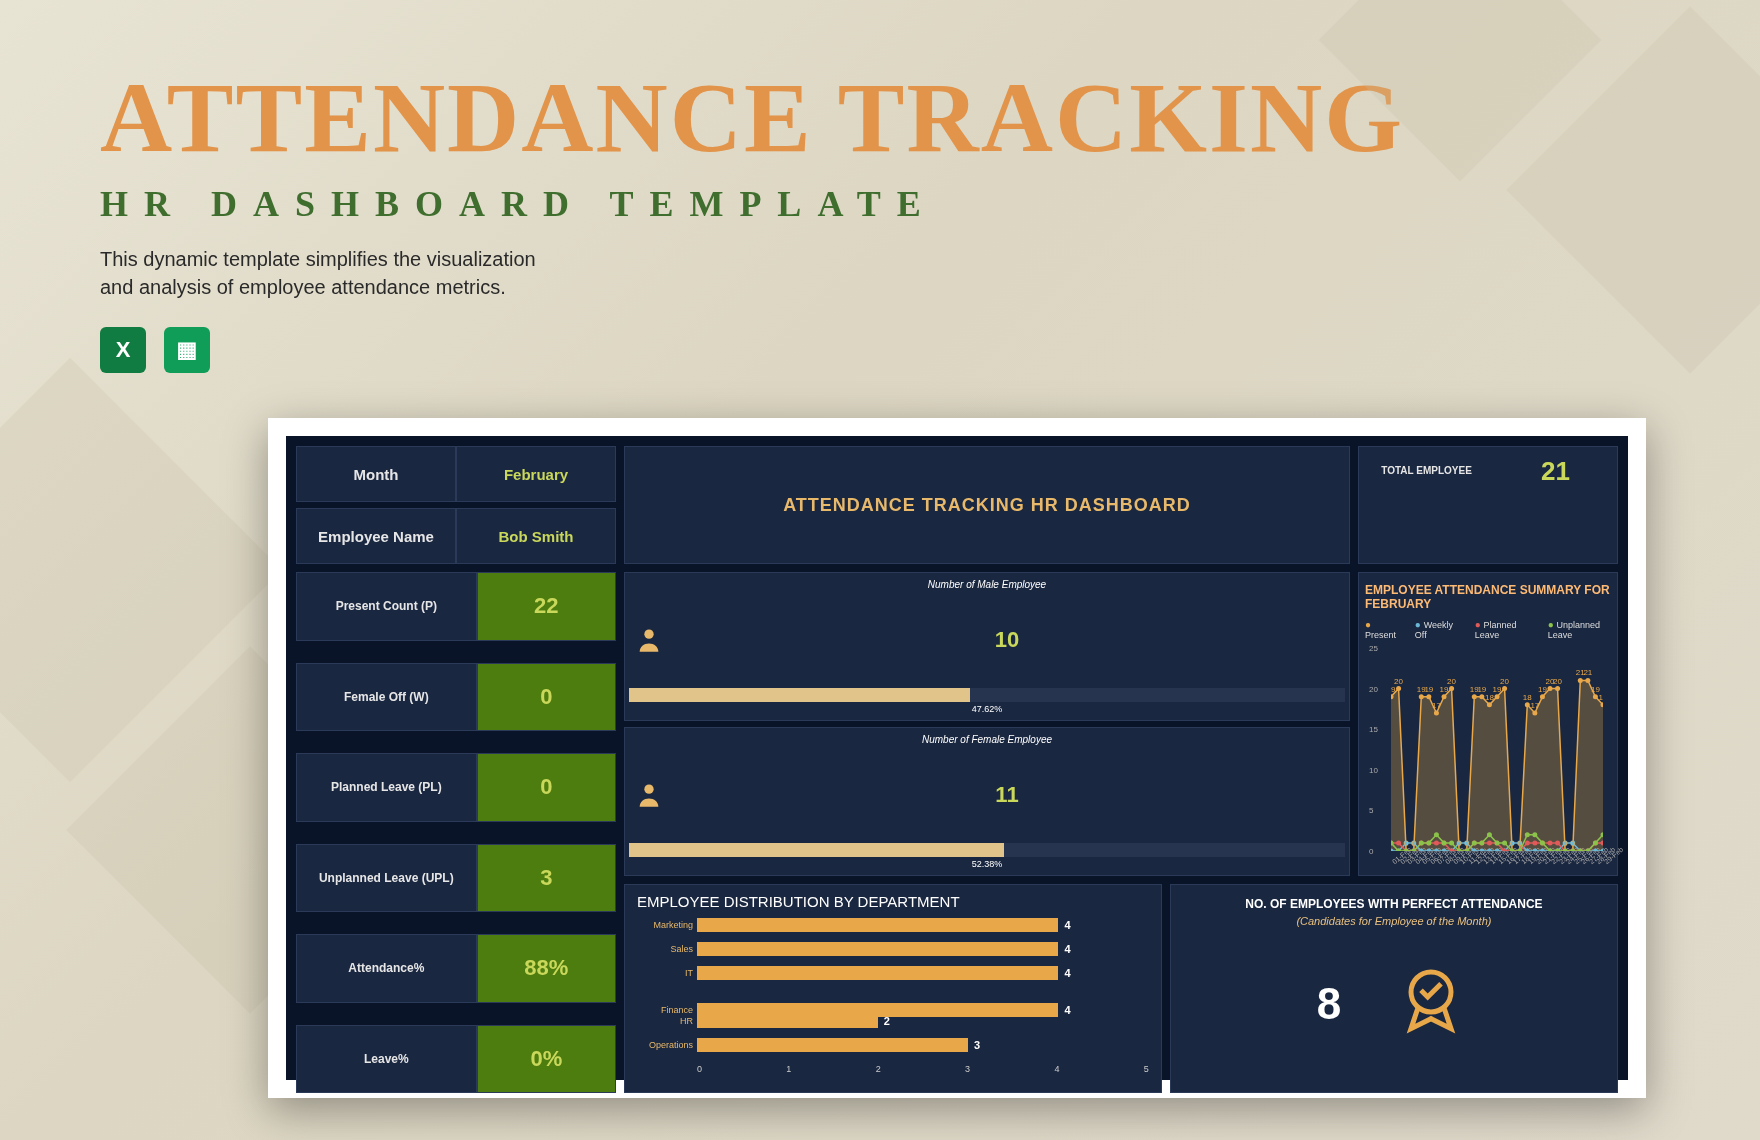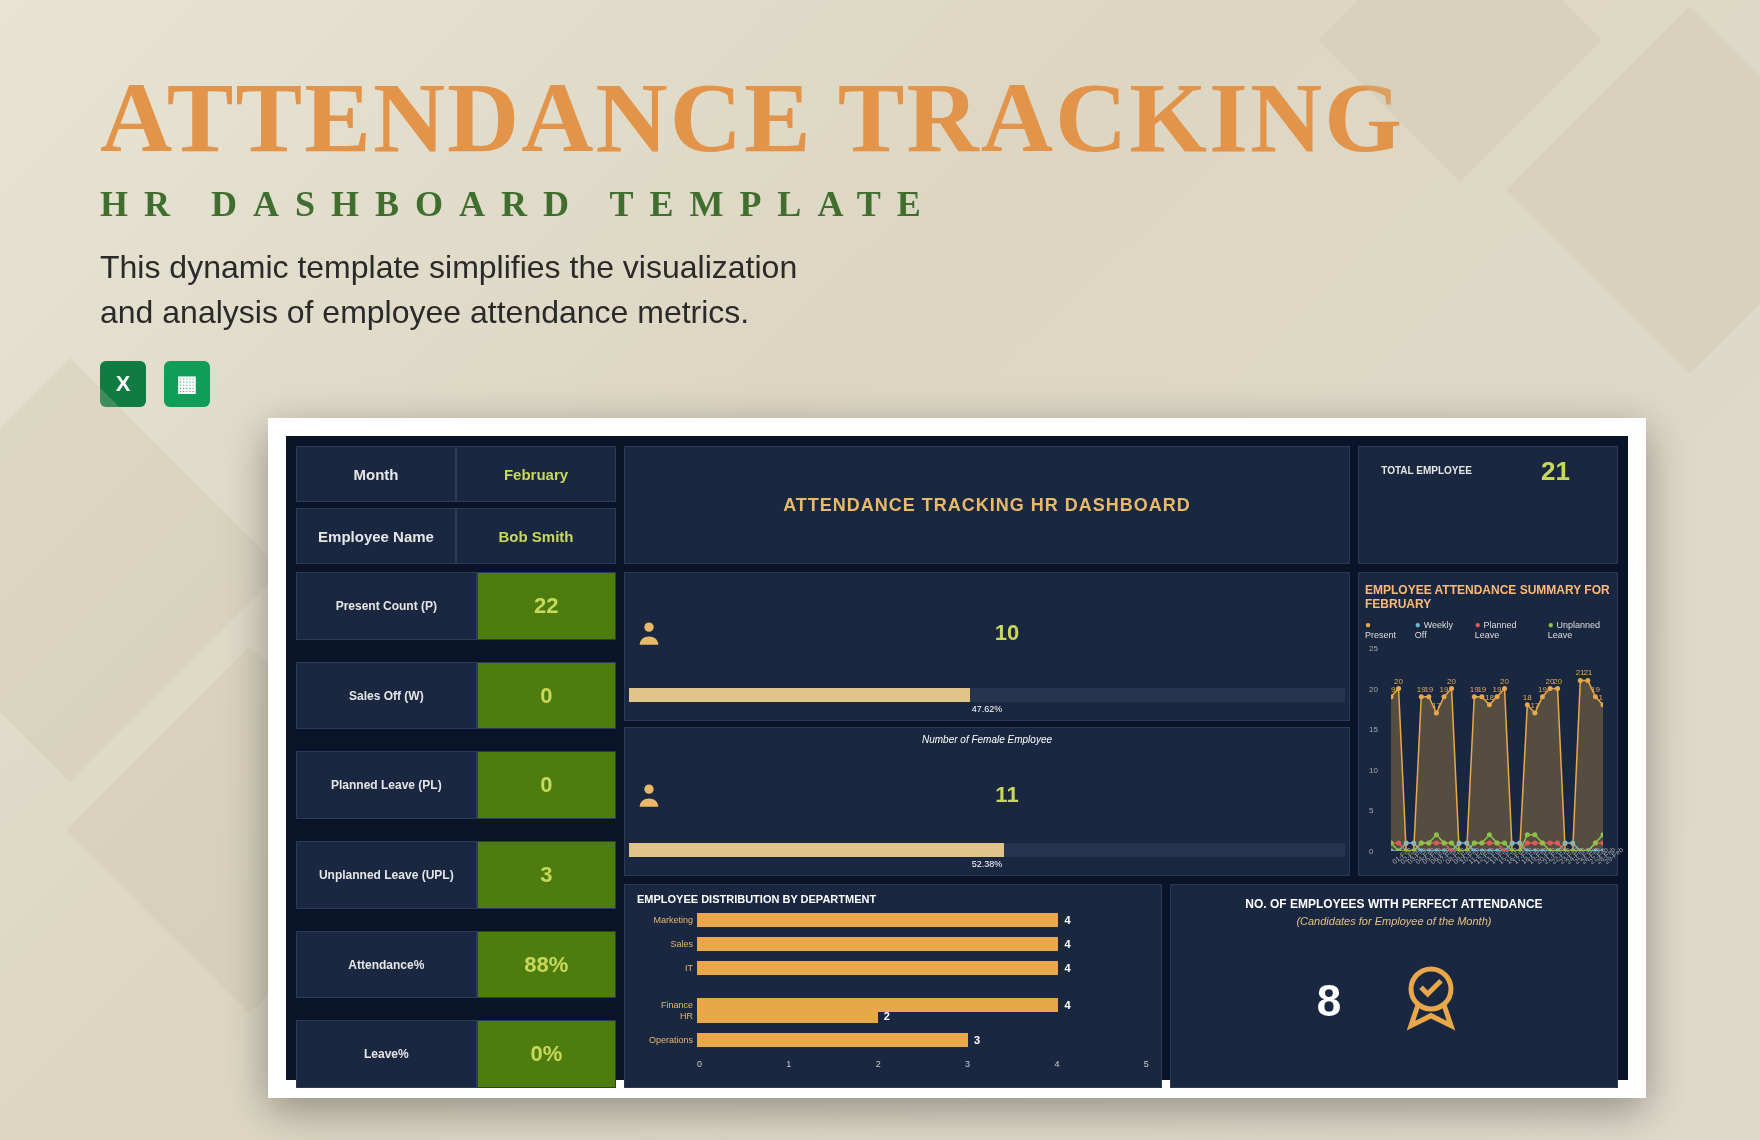--- a/index.html
+++ b/index.html
@@ -5,21 +5,21 @@
 *{box-sizing:border-box;margin:0;padding:0}
 body{width:1760px;height:1140px;background:linear-gradient(135deg,#e8e4d4 0%,#dcd6c2 40%,#e0dacb 100%);font-family:Arial,Helvetica,sans-serif;position:relative;overflow:hidden}
 .bg-shapes{position:absolute;inset:0;opacity:.25}
 .diamond{position:absolute;transform:rotate(45deg);background:#c8c0a8}
 .d1{width:300px;height:300px;left:-80px;top:420px}
 .d2{width:260px;height:260px;left:120px;top:700px}
 .d3{width:260px;height:260px;right:-60px;top:60px}
 .d4{width:200px;height:200px;right:200px;top:-60px}
 .page-title{font-size:100px;font-weight:900;letter-spacing:2px;color:#e2944a;margin:60px 0 0 100px;font-family:Georgia,serif}
 .page-subtitle{font-size:36px;font-weight:900;letter-spacing:16px;color:#3f6e2e;margin:8px 0 0 100px;font-family:Georgia,serif}
-.page-desc{font-size:32px;color:#2a2a2a;margin:20px 16px 0 100px;line-height:1.4}
+.page-desc{font-size:20px;color:#2a2a2a;margin:20px 16px 0 100px;line-height:1.4}
 .icons-row{display:flex;gap:18px;margin:26px 0 0 100px}
 .app-icon{width:46px;height:46px;border-radius:6px;display:flex;align-items:center;justify-content:center}
 .excel{background:#107c41}
 .sheets{background:#0f9d58}
 .app-icon span{color:#fff;font-weight:700;font-size:22px}
 .board-wrap{position:absolute;left:268px;top:418px;width:1378px;height:680px;background:#fff;padding:18px;box-shadow:0 12px 40px rgba(0,0,0,.35)}
 .board{width:100%;height:100%;background:#0a1428;display:grid;grid-template-columns:320px 1fr 260px;grid-template-rows:118px 304px 1fr;gap:8px;padding:10px}
 .card{background:#1a2740;border:1px solid #2a3a58}
 .hdr-left{display:flex;flex-direction:column;gap:6px}
 .kv{flex:1;display:flex}
@@ -49,21 +49,21 @@
 .lg-upl::before{color:#8bc34a}
 .line-area{flex:1;position:relative;margin:4px 8px 18px 26px}
 .ytick{position:absolute;left:-22px;font-size:8px;color:#aaa;transform:translateY(-50%)}
 .xtick{position:absolute;bottom:-16px;font-size:7px;color:#aaa;transform:rotate(-40deg);transform-origin:left top;white-space:nowrap}
 .right-gender{grid-row:2/3;display:flex;flex-direction:column;gap:6px}
 .gbar-wrap{height:14px;background:#263450;position:relative}
 .gbar{height:100%;background:#e0c48a}
 .gpct{font-size:9px;color:#fff;text-align:center;padding:2px 0}
 .bottom-row{grid-column:2/4;display:grid;grid-template-columns:1.2fr 1fr;gap:8px}
 .dept{padding:8px 12px;color:#fff}
-.dept-title{font-size:11px;font-weight:700;padding-bottom:6px}
+.dept-title{font-size:15px;font-weight:400;padding-bottom:6px}
 .dept-chart{position:relative;height:168px;margin-left:60px}
 .drow{position:absolute;left:0;right:0;height:18px;display:flex;align-items:center}
 .dlab{position:absolute;left:-58px;width:54px;text-align:right;font-size:9px;color:#e8b96a}
 .dbar{height:14px;background:#e8a84a}
 .dval{color:#fff;font-size:11px;font-weight:700;margin-left:6px}
 .xax{position:absolute;bottom:-4px;left:0;right:0;height:14px;display:flex;justify-content:space-between;font-size:9px;color:#ccc}
 .perfect{padding:12px;display:flex;flex-direction:column;align-items:center;color:#fff}
 .pf-title{font-size:12px;font-weight:700;text-align:center}
 .pf-sub{font-size:11px;font-style:italic;color:#e8c080;margin-top:4px}
 .pf-body{flex:1;display:flex;align-items:center;justify-content:center;gap:50px;width:100%}
@@ -117,21 +117,21 @@
       <div class="tv">21</div>
     </div>
   </div>
 
   <div class="left-stats" id="stats-col">
         <div class="stat">
           <div class="sl">Present Count (P)</div>
           <div class="sv">22</div>
         </div>
         <div class="stat">
-          <div class="sl">Sales Off (W)</div>
+          <div class="sl">Female Off (W)</div>
           <div class="sv">0</div>
         </div>
         <div class="stat">
           <div class="sl">Planned Leave (PL)</div>
           <div class="sv">0</div>
         </div>
         <div class="stat">
           <div class="sl">Unplanned Leave (UPL)</div>
           <div class="sv">3</div>
         </div>
@@ -339,20 +339,21 @@
             <text x="189.28571428571428" y="27.480000000000018" fill="#e8a84a" font-size="8" text-anchor="middle">21</text>
             <text x="196.85714285714286" y="27.480000000000018" fill="#e8a84a" font-size="8" text-anchor="middle">21</text>
             <text x="204.42857142857142" y="43.72" fill="#e8a84a" font-size="8" text-anchor="middle">19</text>
             <text x="212" y="51.84" fill="#e8a84a" font-size="8" text-anchor="middle">18</text>
           </svg>
         </div>
   </div>
 
   <div class="right-gender">
     <div class="gen-sec">
+      <div class="gen-title">Number of Male Employee</div>
       <div class="gen-row">
         <div class="ico">
               <svg width="28" height="28" viewBox="0 0 24 24" fill="currentColor">
                 <circle cx="12" cy="7" r="4"></circle>
                 <path d="M4 22c0-4 3.6-7 8-7s8 3 8 7z"></path>
               </svg>
             </div>
         <div class="num">10</div>
       </div>
       <div class="gbar-wrap">

